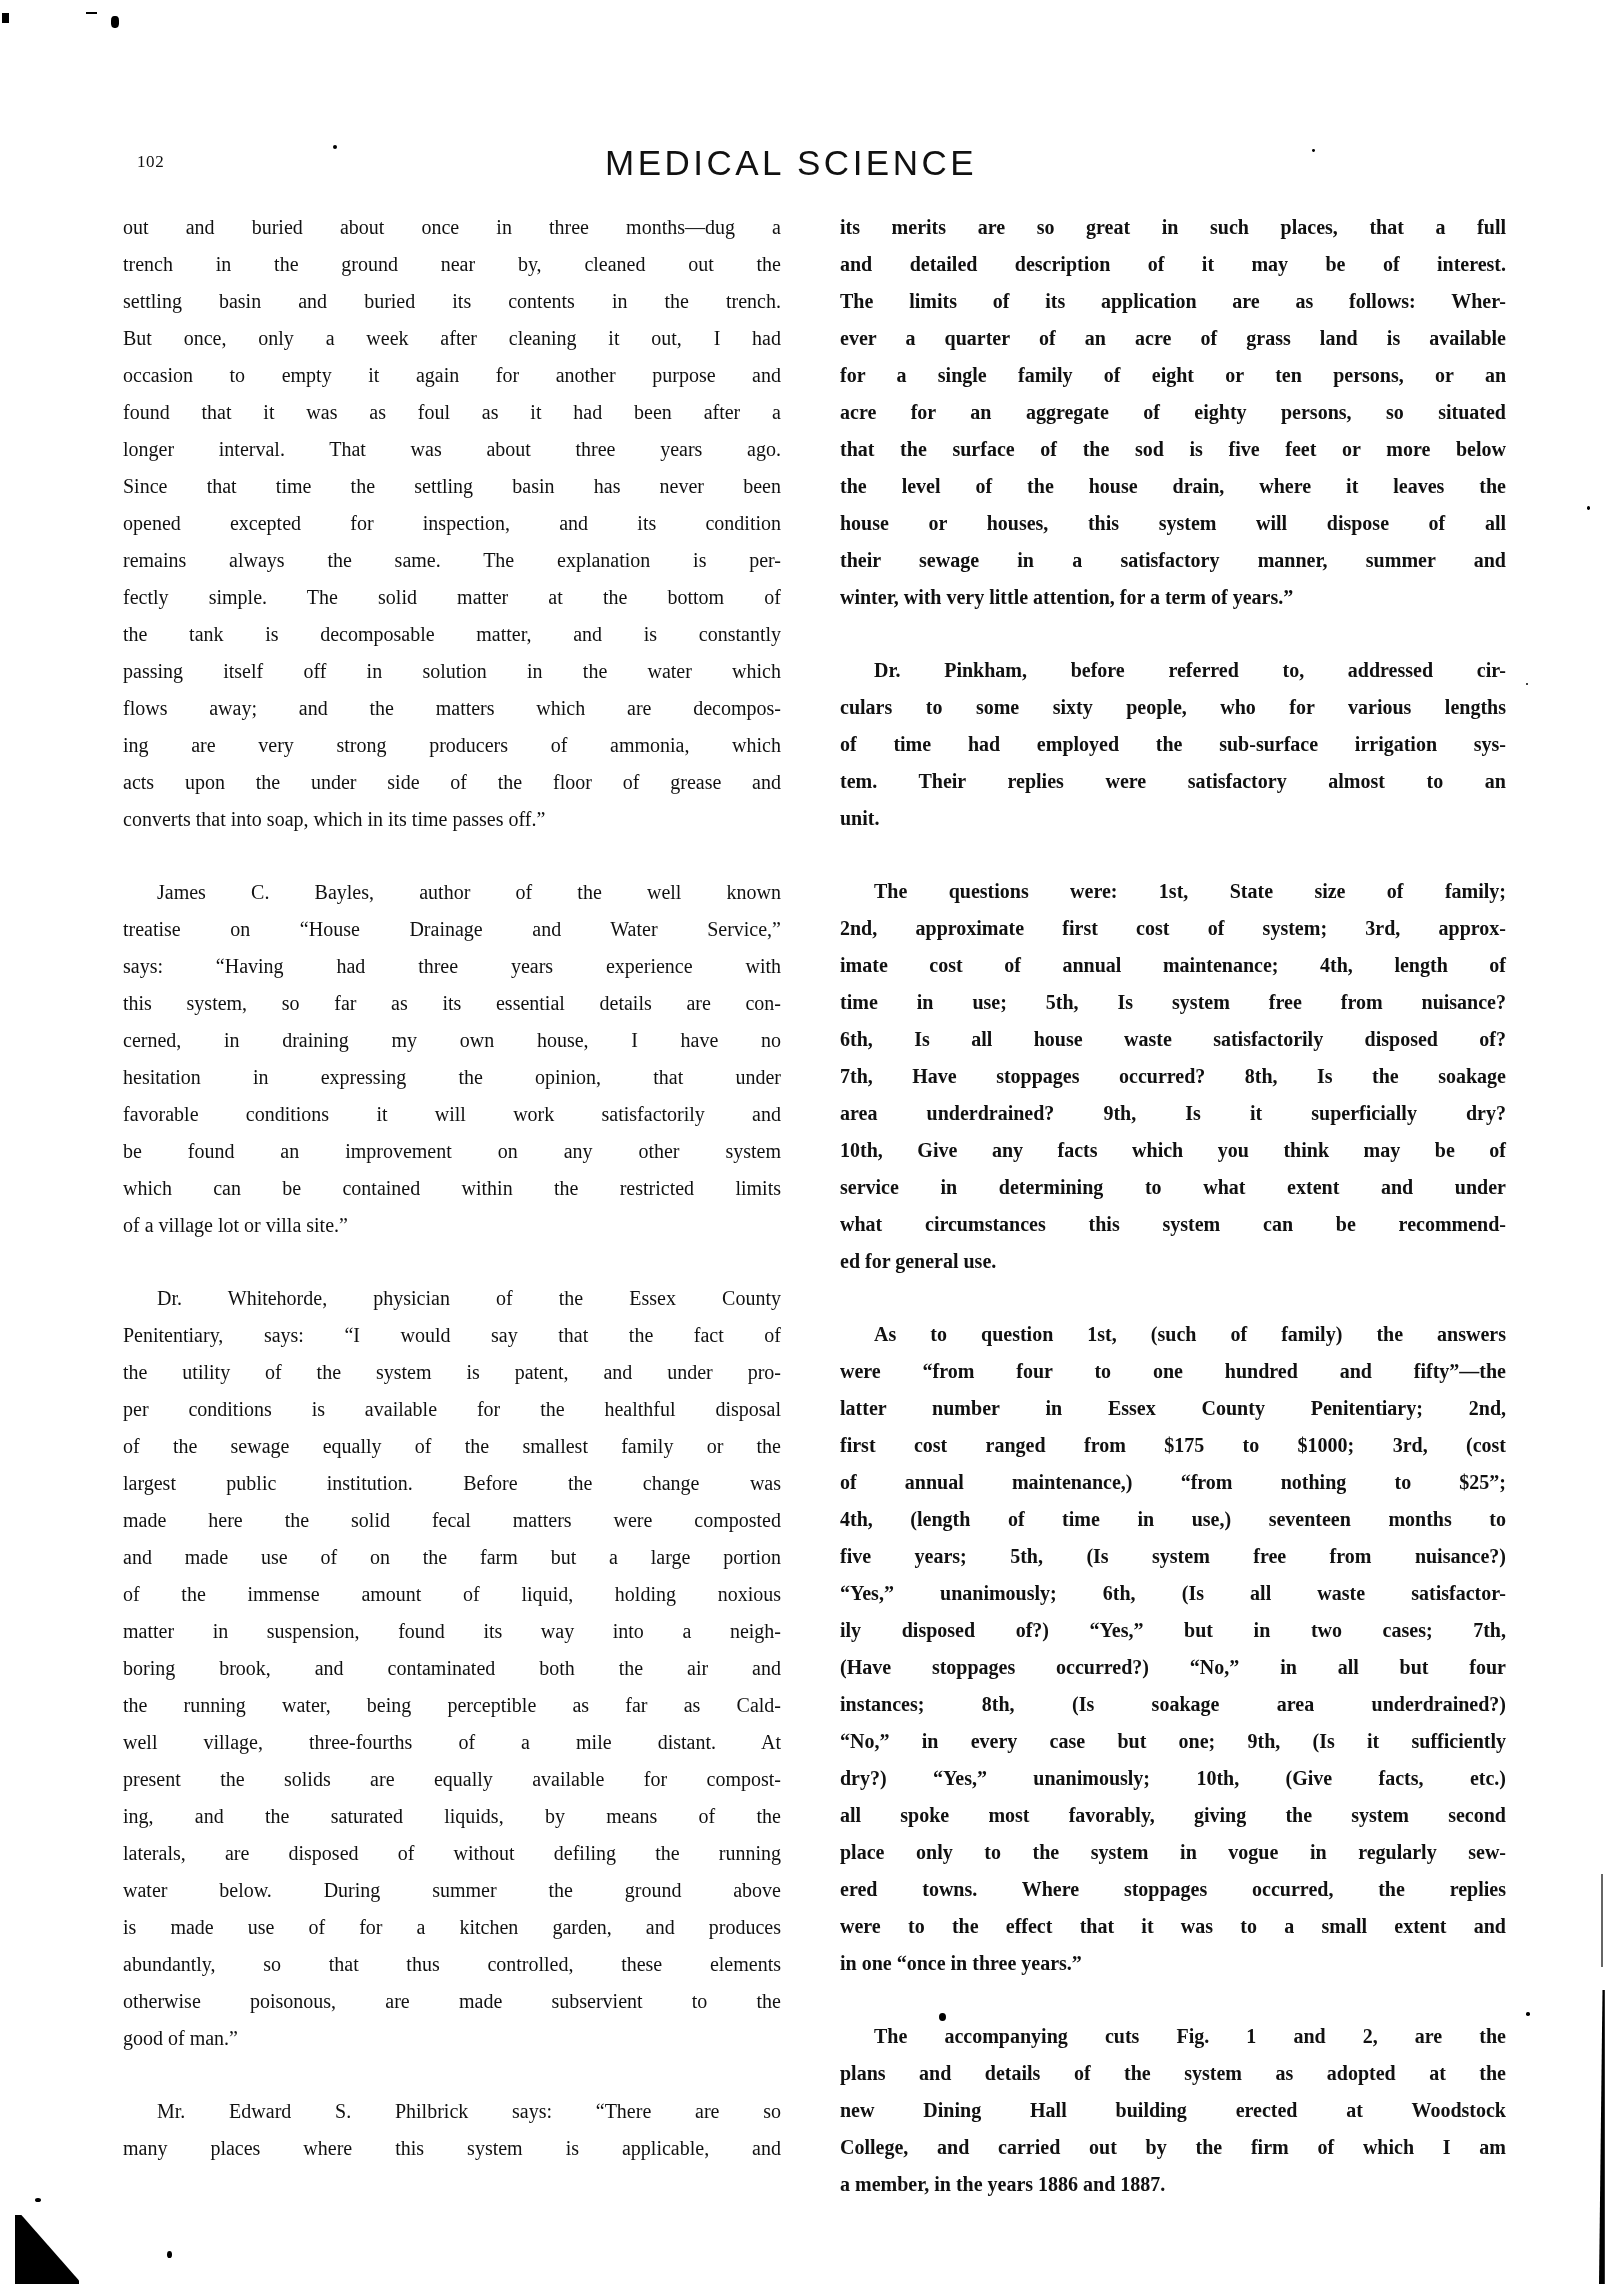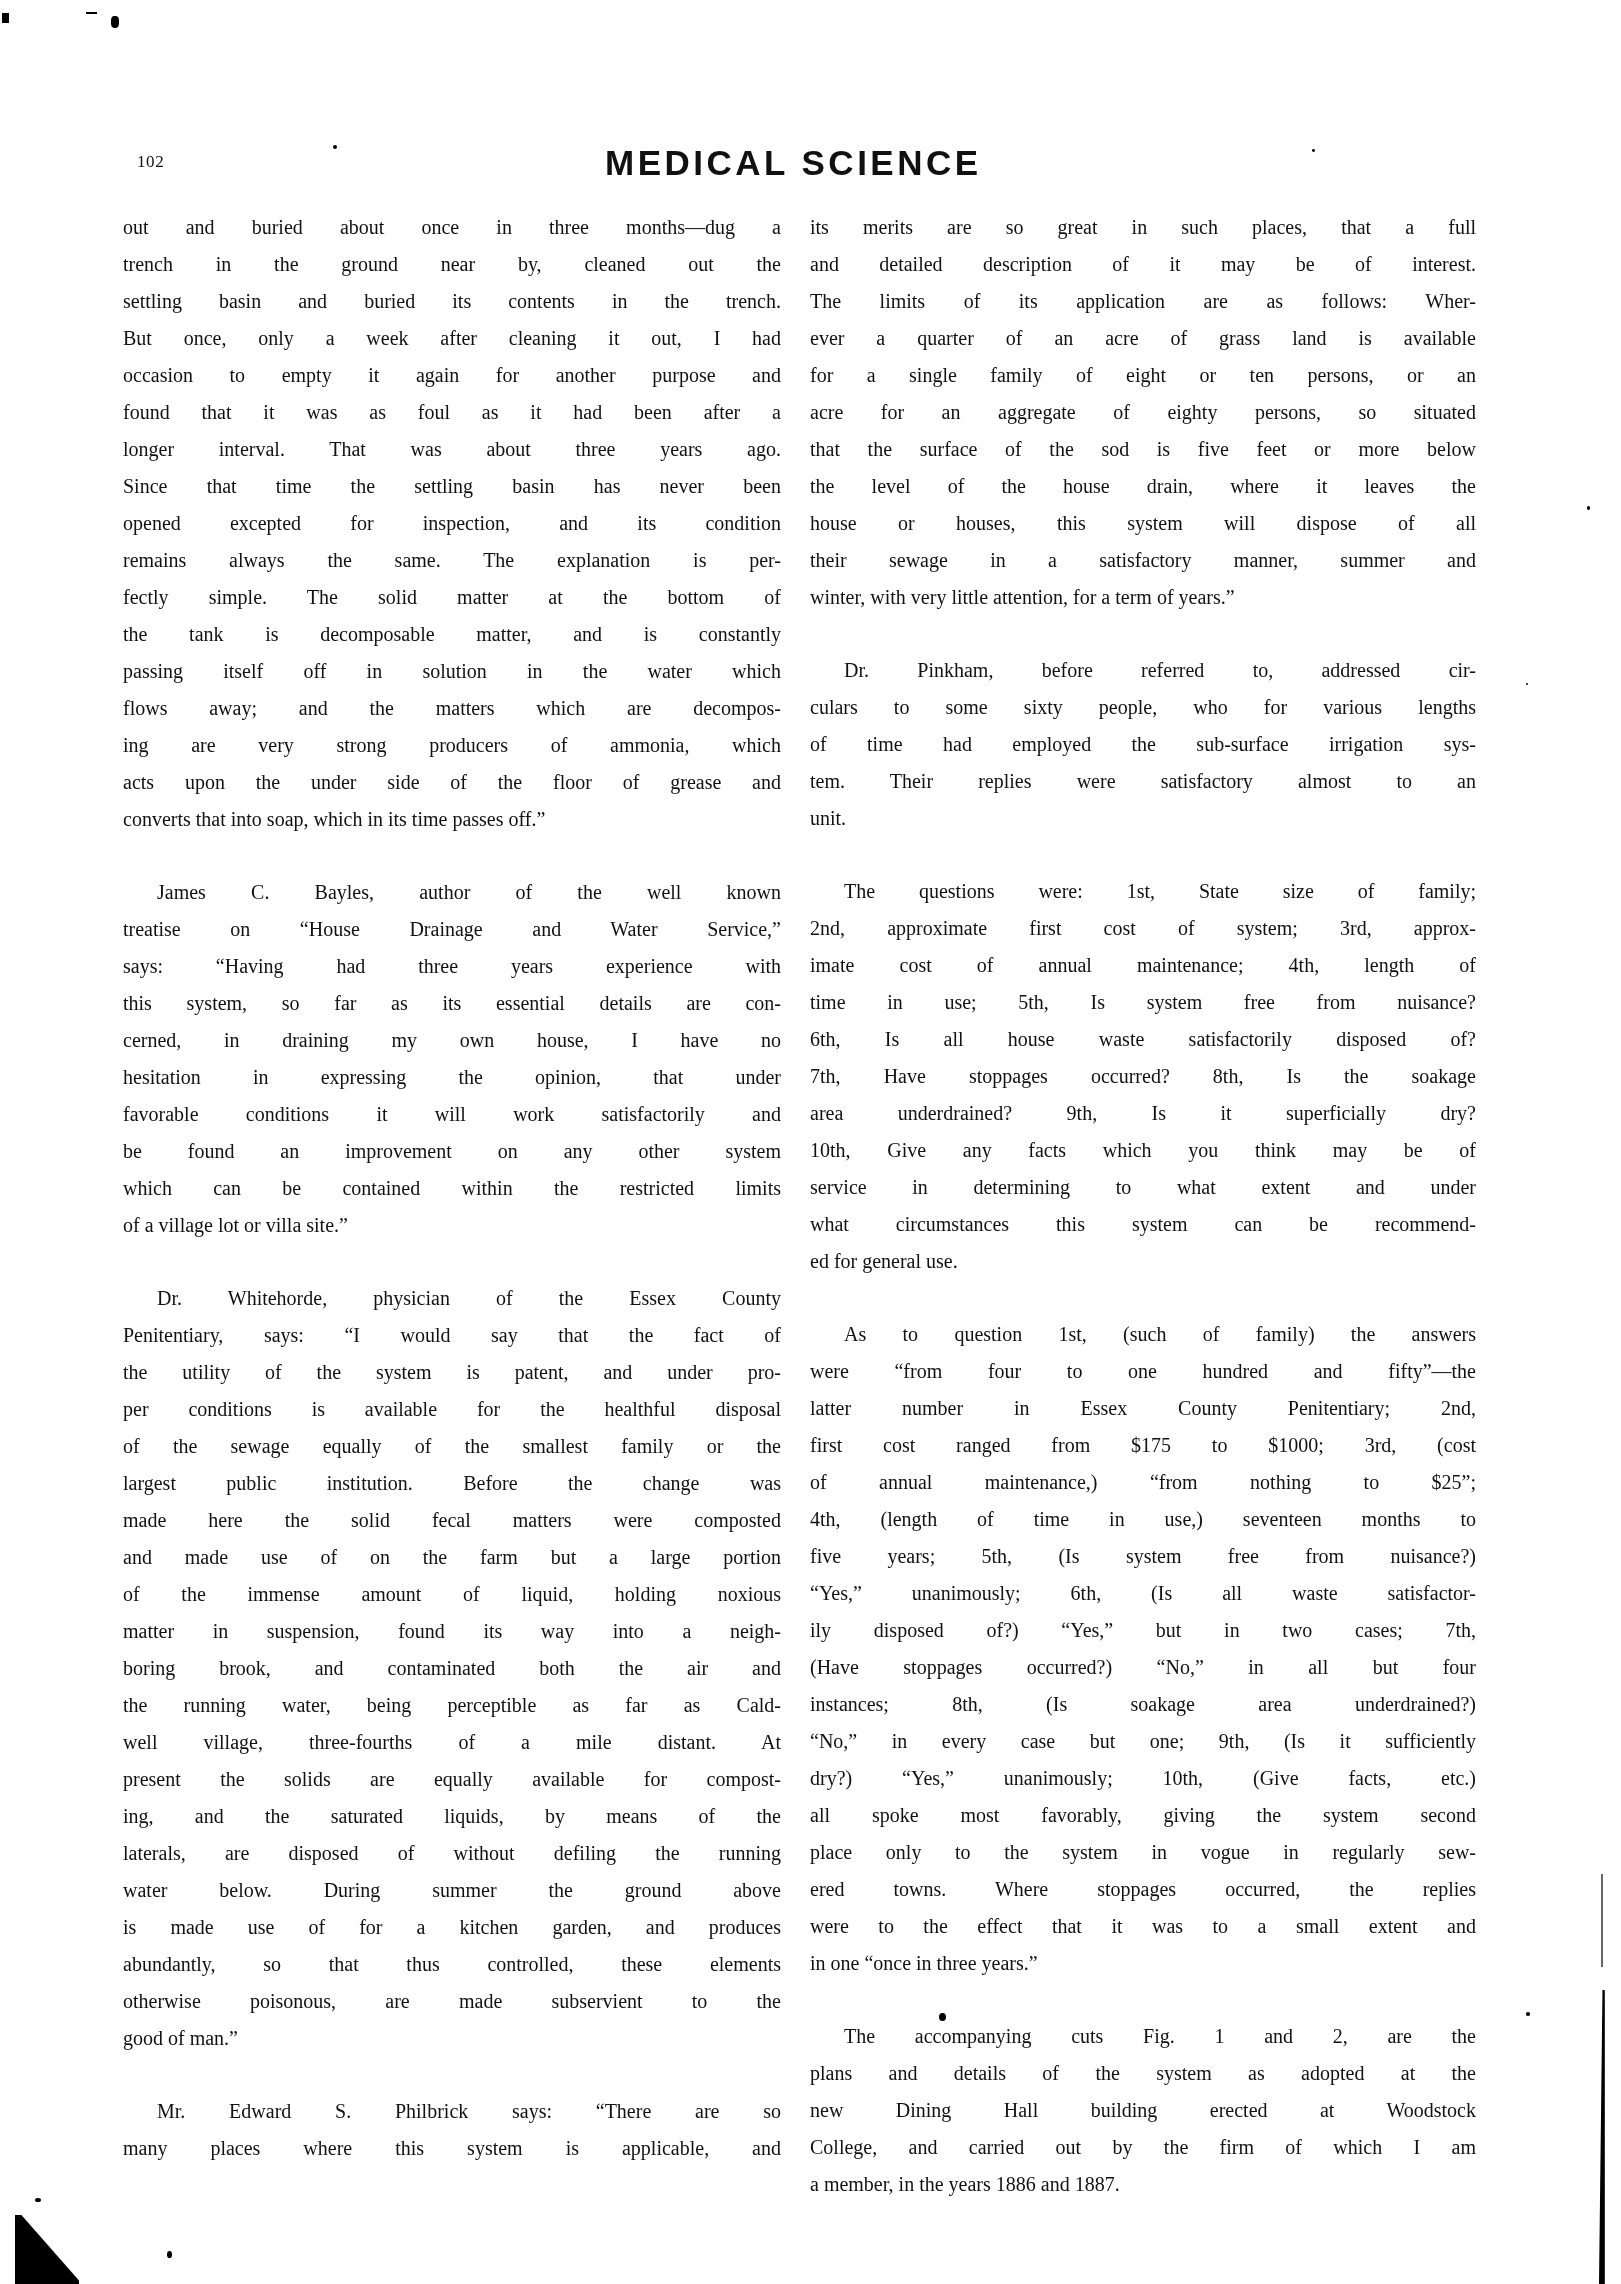--- a/index.html
+++ b/index.html
@@ -1,21 +1,21 @@
 <!DOCTYPE html>
 <html style="font-size:9.3px"><head>
 <meta charset="utf-8">
 <style>
   html, body { margin: 0; padding: 0; background: #ffffff; }
   body { width: 1621px; height: 2284px; position: relative; overflow: hidden; font-family: "Liberation Serif", "DejaVu Serif", serif; color: #111; }
   .page-number { position: absolute; left: 137px; top: 152px; font-size: 17px; letter-spacing: 0.6px; }
-  .running-head { position: absolute; left: 605px; top: 143px; font-family: "Liberation Sans", "DejaVu Sans", sans-serif; font-weight: bold; font-size: 35px; letter-spacing: 3.5px; white-space: nowrap; }
+  .running-head { position: absolute; left: 605px; top: 143px; font-family: "Liberation Sans", "DejaVu Sans", sans-serif; font-weight: normal; font-size: 35px; letter-spacing: 3.5px; white-space: nowrap; }
   .column { position: absolute; top: 209px; font-size: 20px; line-height: 37px; }
   .col-left { left: 123px; width: 658px; }
-  .col-right { left: 810px; width: 666px; }
+  .col-right { left: 840px; width: 666px; font-weight: bold; }
   .line { display: block; text-align: justify; text-align-last: justify; white-space: nowrap; height: 37px; overflow: visible; }
   .line.last { text-align-last: left; }
   .line.indent { padding-left: 34px; margin-top: 36px; }
   .artifact { position: absolute; background: #000; }
   .spot { border-radius: 50%; }
 </style>
 </head>
 <body>
 
 <div>

